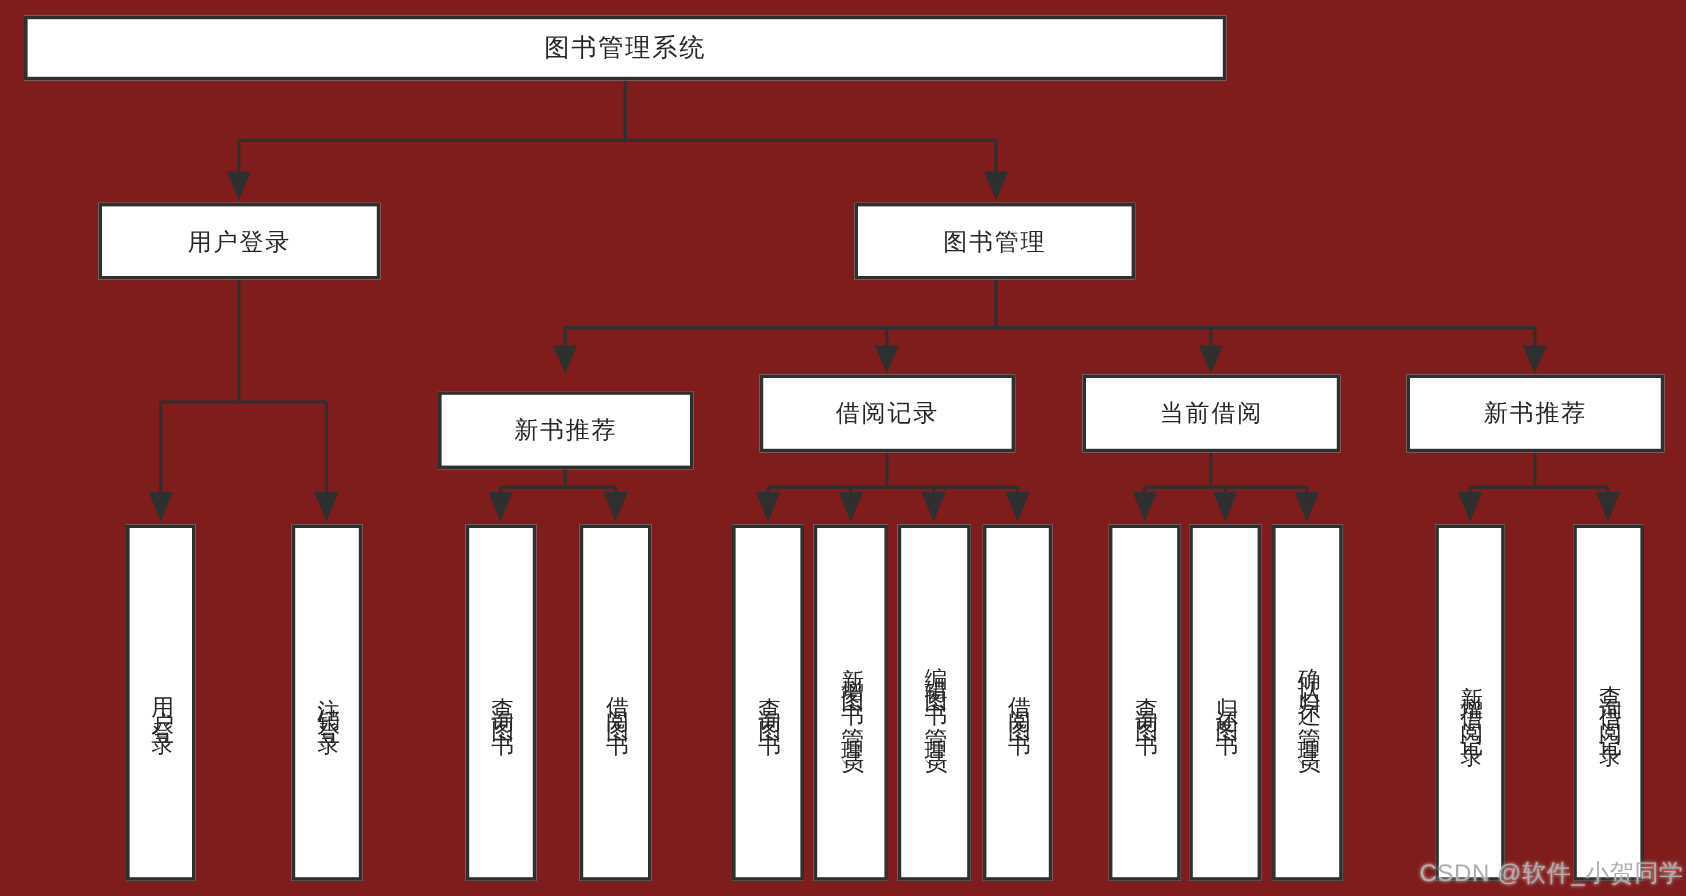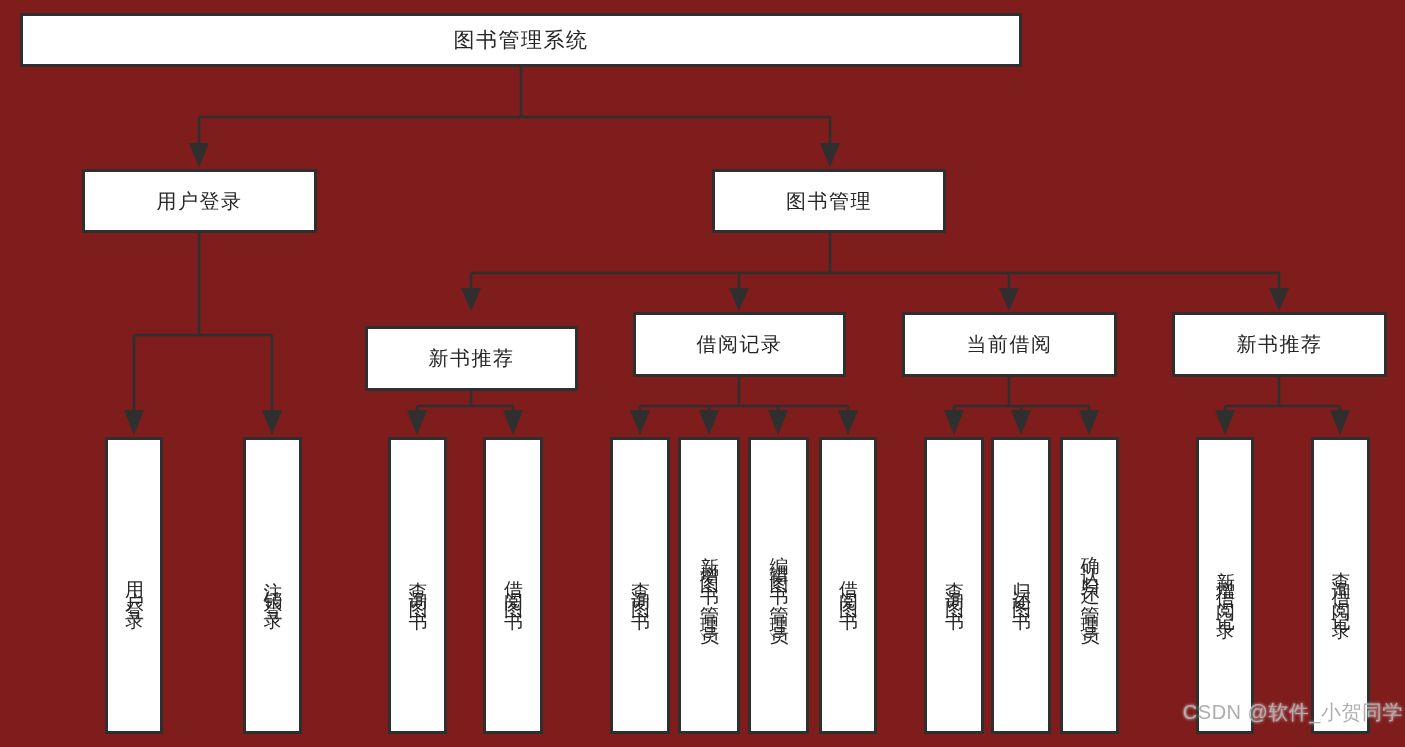--- a/index.html
+++ b/index.html
@@ -25,21 +25,21 @@
   .vbox .vlabel {
     writing-mode:vertical-rl;
     text-orientation:mixed;
     font-size:19px;
     letter-spacing:10px;
     line-height:1.1;
     white-space:nowrap;
   }
   .watermark {
     position:absolute;
-    right:2px; bottom:21px;
+    right:2px; bottom:6px;
     font-size:20px;
     color:#aeaeae;
     letter-spacing:0.5px;
     z-index:3;
     text-shadow:0 0 3px rgba(255,255,255,0.85);
     white-space:nowrap;
   }
 </style>
 </head>
 <body>

